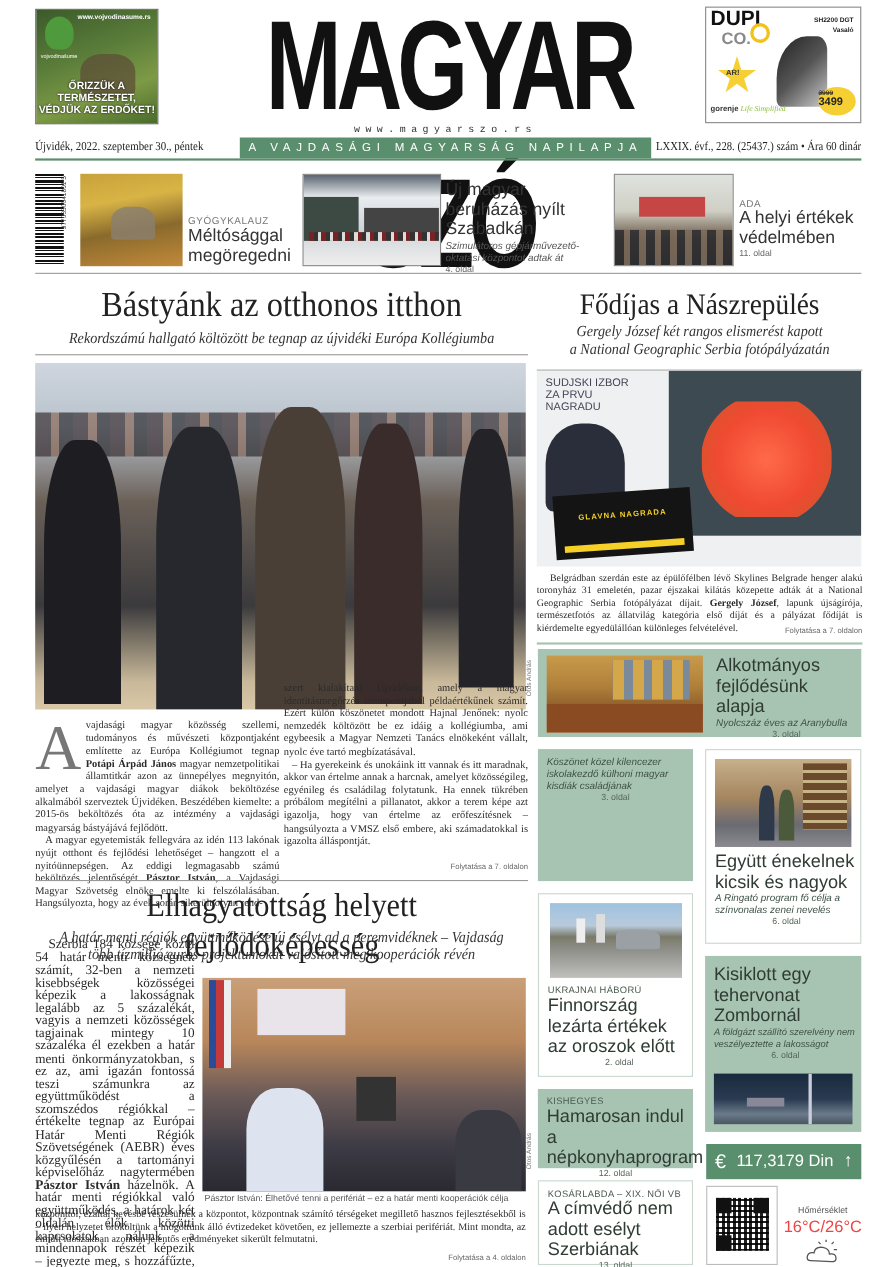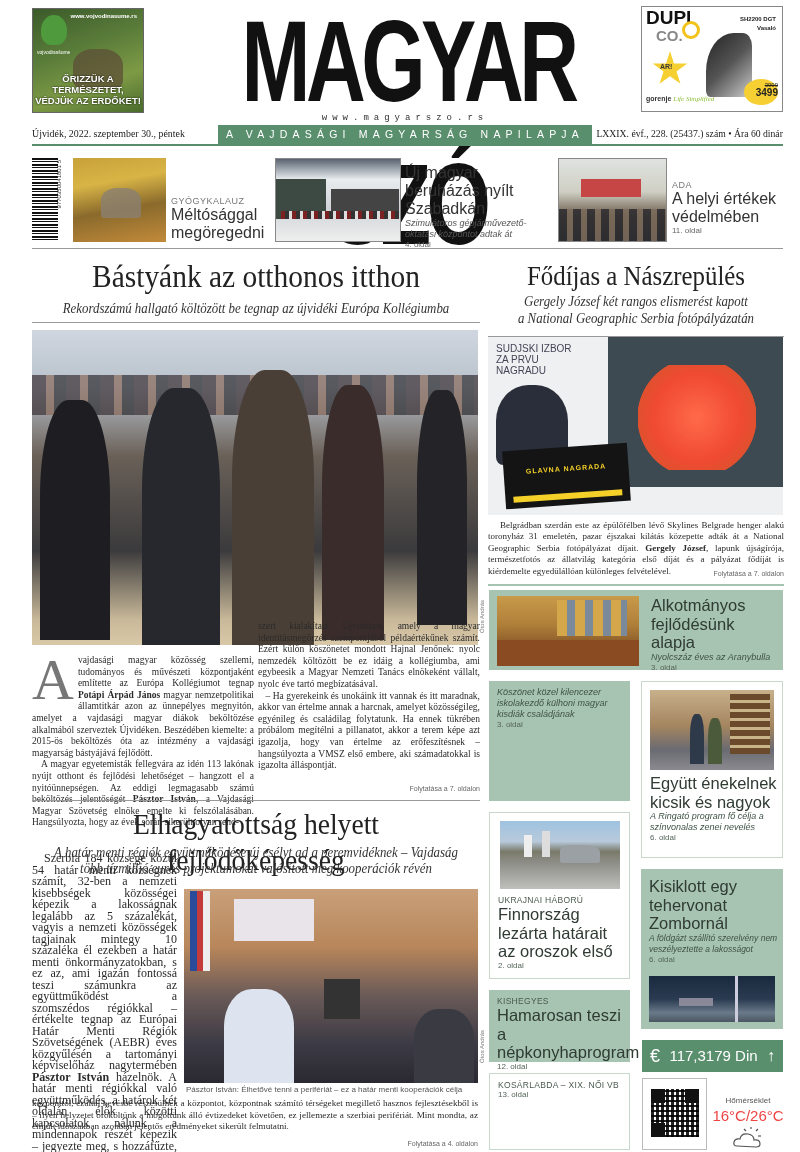--- a/index.html
+++ b/index.html
@@ -21,21 +21,21 @@
   .ad-right { left: 641px; top: 6px; width: 142px; height: 106px; border: 1px solid #888; background: #fff; }
   .ad-right .dupi { position: absolute; left: 4px; top: 2px; font-size: 19px; font-weight: bold; font-family: "Liberation Sans", sans-serif; color: #111; line-height: 17px; }
   .ad-right .co { position: absolute; left: 14px; top: 20px; font-size: 15px; font-weight: bold; font-family: "Liberation Sans", sans-serif; color: #888; }
   .ad-right .ring { position: absolute; left: 40px; top: 14px; width: 18px; height: 18px; border: 3px solid #f2c21b; border-radius: 50%; }
   .ad-right .model { position: absolute; right: 6px; top: 8px; font-size: 6px; font-weight: bold; text-align: right; font-family: "Liberation Sans", sans-serif; line-height: 9px; }
   .ad-right .star { position: absolute; left: 10px; top: 44px; width: 36px; height: 36px; background: #f6d033; clip-path: polygon(50% 0,61% 35%,98% 35%,68% 57%,79% 91%,50% 70%,21% 91%,32% 57%,2% 35%,39% 35%); }
   .ad-right .star span { position: absolute; left: 8px; top: 12px; font-size: 7px; font-weight: bold; font-family: "Liberation Sans", sans-serif; color: #333; }
   .ad-right .iron { position: absolute; left: 64px; top: 26px; width: 46px; height: 64px; background: linear-gradient(135deg, #222 0%, #555 50%, #ccc 100%); border-radius: 60% 20% 10% 10%; }
   .ad-right .gorenje { position: absolute; left: 4px; bottom: 8px; font-size: 7px; font-family: "Liberation Sans", sans-serif; color: #333; }
   .ad-right .gorenje i { color: #8fbf3a; font-family: "Liberation Serif", serif; }
-  .ad-right .price { position: absolute; right: 4px; bottom: 6px; width: 34px; height: 26px; background: #f6d033; border-radius: 50%; text-align: right; font-family: "Liberation Sans", sans-serif; }
+  .ad-right .price { position: absolute; right: 4px; bottom: 6px; width: 34px; height: 26px; background: #f6d033; border-radius: 50%; text-align: left; font-family: "Liberation Sans", sans-serif; }
   .ad-right .price .old { font-size: 6px; text-decoration: line-through; display: block; margin-top: 3px; }
   .ad-right .price .new { font-size: 10px; font-weight: bold; display: block; line-height: 10px; }
 
   .dateline { left: 32px; top: 127px; font-size: 11px; color: #222; transform: scaleX(0.9); transform-origin: left; white-space: nowrap; }
   .issueline { right: 17px; top: 127px; font-size: 11px; color: #222; transform: scaleX(0.88); transform-origin: right; white-space: nowrap; }
   .tagline { left: 218px; top: 125px; width: 374px; height: 19px; background: #5a8f6e; color: #fff; font-family: "Liberation Sans", sans-serif; font-size: 10.5px; letter-spacing: 5.2px; text-align: center; line-height: 19px; }
   .rule-green { left: 32px; top: 144px; width: 751px; height: 2px; background: #5a8f6e; }
 
   
   .barcode { left: 32px; top: 158px; width: 26px; height: 82px; background: repeating-linear-gradient(to bottom, #111 0, #111 2px, #fff 2px, #fff 3px, #111 3px, #111 4px, #fff 4px, #fff 6px); }
@@ -54,21 +54,21 @@
   .dropcap { float: left; font-size: 58px; line-height: 46px; color: #777; margin-right: 4px; margin-top: 2px; }
   .cont { font-family: "Liberation Sans", sans-serif; font-size: 7px; color: #666; text-align: right; }
   .credit { font-family: "Liberation Sans", sans-serif; font-size: 6px; color: #777; writing-mode: vertical-rl; transform: rotate(180deg); }
 
   
   .box-green { position: absolute; background: #a7c4b2; }
   .box-white { position: absolute; background: #fff; border: 1px solid #c8d8cd; }
   .box-title { font-family: "Liberation Sans", sans-serif; font-size: 16.5px; line-height: 18.5px; color: #2f3b33; }
   .box-sub { font-family: "Liberation Sans", sans-serif; font-size: 9px; font-style: italic; color: #3f5346; line-height: 11px; }
   .box-label { font-family: "Liberation Sans", sans-serif; font-size: 8.5px; color: #4a5a4f; letter-spacing: .3px; }
-  .box-page { font-family: "Liberation Sans", sans-serif; font-size: 8px; color: #55655a; }
+  .box-page { font-family: "Liberation Sans", sans-serif; font-size: 8px; color: #55655a; text-align: center; }
 
   .euro-box { left: 642px; top: 1040px; width: 141px; height: 32px; background: #5a8f6e; color: #fff; font-family: "Liberation Sans", sans-serif; font-size: 15px; line-height: 32px; display: flex; align-items: center; justify-content: space-between; padding: 0 8px; }
   .qr { left: 642px; top: 1078px; width: 65px; height: 72px; border: 1px solid #bbb; background: #fff; }
   .qr-inner { position: absolute; left: 8px; top: 10px; width: 48px; height: 48px;
     background:
       linear-gradient(#111,#111) 0 0/14px 14px no-repeat,
       linear-gradient(#111,#111) 34px 0/14px 14px no-repeat,
       linear-gradient(#111,#111) 0 34px/14px 14px no-repeat,
       repeating-linear-gradient(90deg, #222 0 3px, #fff 3px 5px),
       repeating-linear-gradient(0deg, #222 0 2px, #fff 2px 5px);
@@ -227,51 +227,52 @@
 </div>
 
 <div class="box-white" style="left:489px;top:812px;width:141px;height:167px;">
   <div class="photo" style="left:10px;top:8px;width:120px;height:68px;background:linear-gradient(180deg,#9ec2e0 0%,#b8cadb 30%,#7a7a6a 45%,#8c8c86 60%,#bfc0bc 100%);">
     <div style="position:absolute;left:60px;top:24px;width:40px;height:18px;background:#9aa0a4;border-radius:30% 40% 10% 10%;"></div>
     <div style="position:absolute;left:24px;top:14px;width:8px;height:22px;background:#eee;"></div>
     <div style="position:absolute;left:42px;top:10px;width:8px;height:26px;background:#ddd;"></div>
   </div>
   <div class="abs" style="left:8px;top:82px;width:130px;">
     <div class="box-label">UKRAJNAI HÁBORÚ</div>
-    <div class="box-title">Finnország lezárta határait az oroszok első</div>
+    <div class="box-title">Finnország lezárta értékek az oroszok előtt</div>
     <div class="box-page">2. oldal</div>
   </div>
 </div>
 
 <div class="box-green" style="left:641px;top:869px;width:142px;height:160px;padding-left:12px;">
   <div class="abs" style="left:8px;top:8px;width:130px;">
     <div class="box-title">Kisiklott egy tehervonat Zombornál</div>
     <div class="box-sub" style="font-size:8.5px;">A földgázt szállító szerelvény nem veszélyeztette a lakosságot</div>
     <div class="box-page">6. oldal</div>
   </div>
   <div class="photo" style="left:8px;top:107px;width:126px;height:46px;background:linear-gradient(180deg,#1a2a3e 0%,#2a3a50 50%,#6a7a8a 80%,#4a5660 100%);">
     <div style="position:absolute;left:86px;top:0;width:3px;height:46px;background:#ccd;"></div>
     <div style="position:absolute;left:30px;top:22px;width:34px;height:8px;background:#889;"></div>
   </div>
 </div>
 
 <div class="box-green" style="left:489px;top:990px;width:141px;height:72px;padding:6px 8px;">
   <div class="box-label">KISHEGYES</div>
-  <div class="box-title">Hamarosan teszi a népkonyhaprogram</div>
+  <div class="box-title">Hamarosan indul a népkonyhaprogram</div>
   <div class="box-page">12. oldal</div>
 </div>
 
 <div class="abs euro-box">
   <span style="font-size:18px;">€</span>
   <span>117,3179 Din</span>
   <span style="font-size:16px;">↑</span>
 </div>
 
 <div class="box-white" style="left:489px;top:1073px;width:141px;height:77px;padding:6px 8px;">
   <div class="box-label">KOSÁRLABDA – XIX. NŐI VB</div>
+  <div class="box-title">A címvédő nem adott esélyt Szerbiának</div>
   <div class="box-page">13. oldal</div>
 </div>
 
 <div class="abs qr">
   <div class="qr-inner"></div>
 </div>
 <div class="abs weather">
   <div style="font-size:8px;color:#555;margin-top:16px;">Hőmérséklet</div>
   <div style="font-size:15px;color:#ef4444;margin-top:2px;text-align:center;">16°C/26°C</div>
   <svg width="34" height="24" viewBox="0 0 34 24" style="margin-top:2px;">

